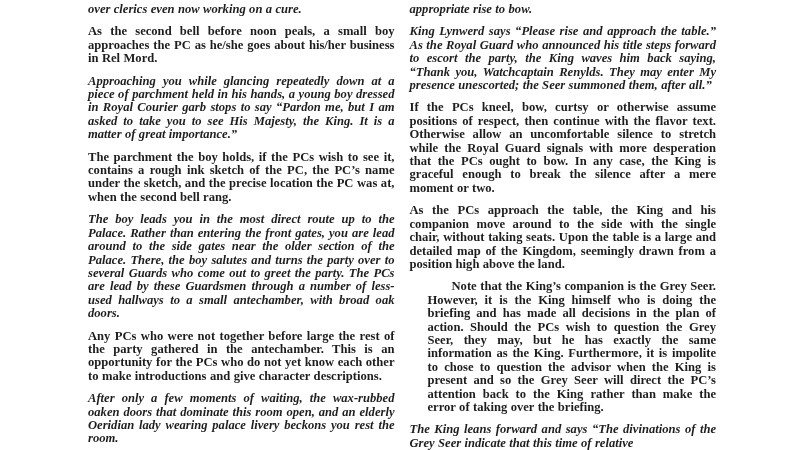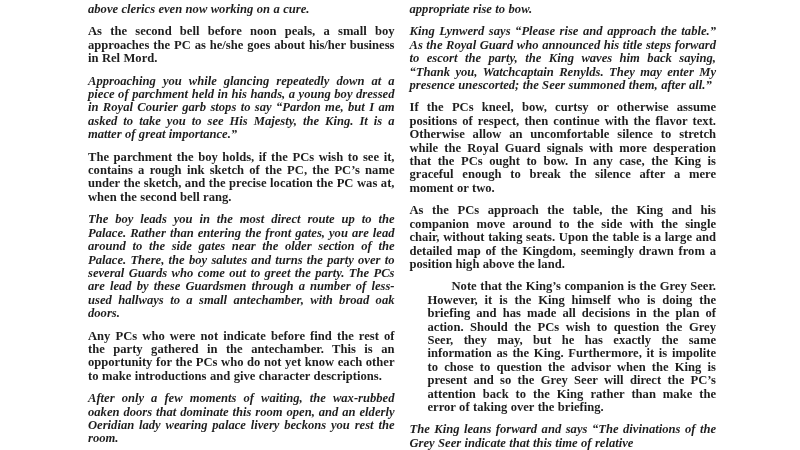--- a/index.html
+++ b/index.html
@@ -39,26 +39,26 @@
   .para.body-indent {
     text-indent: 24px;
     margin-left: 18px;
   }
 </style>
 </head>
 <body>
 
 <div class="page">
   <div class="column" id="col-left">
-      <p class="para flavor">above clerics even now working on a cure.</p>
+      <p class="para flavor">over clerics even now working on a cure.</p>
       <p class="para body">As the second bell before noon peals, a small boy approaches the PC as he/she goes about his/her business in Rel Mord.</p>
       <p class="para flavor">Approaching you while glancing repeatedly down at a piece of parchment held in his hands, a young boy dressed in Royal Courier garb stops to say “Pardon me, but I am asked to take you to see His Majesty, the King. It is a matter of great importance.”</p>
       <p class="para body">The parchment the boy holds, if the PCs wish to see it, contains a rough ink sketch of the PC, the PC’s name under the sketch, and the precise location the PC was at, when the second bell rang.</p>
       <p class="para flavor">The boy leads you in the most direct route up to the Palace. Rather than entering the front gates, you are lead around to the side gates near the older section of the Palace. There, the boy salutes and turns the party over to several Guards who come out to greet the party. The PCs are lead by these Guardsmen through a number of less-used hallways to a small antechamber, with broad oak doors.</p>
-      <p class="para body">Any PCs who were not indicate before find the rest of the party gathered in the antechamber. This is an opportunity for the PCs who do not yet know each other to make introductions and give character descriptions.</p>
+      <p class="para body">Any PCs who were not together before large the rest of the party gathered in the antechamber. This is an opportunity for the PCs who do not yet know each other to make introductions and give character descriptions.</p>
       <p class="para flavor">After only a few moments of waiting, the wax-rubbed oaken doors that dominate this room open, and an elderly Oeridian lady wearing palace livery beckons you rest the room.</p>
     </div>
   <div class="column" id="col-right">
       <p class="para flavor">appropriate rise to bow.</p>
       <p class="para flavor">King Lynwerd says “Please rise and approach the table.” As the Royal Guard who announced his title steps forward to escort the party, the King waves him back saying, “Thank you, Watchcaptain Renylds. They may enter My presence unescorted; the Seer summoned them, after all.”</p>
       <p class="para body">If the PCs kneel, bow, curtsy or otherwise assume positions of respect, then continue with the flavor text. Otherwise allow an uncomfortable silence to stretch while the Royal Guard signals with more desperation that the PCs ought to bow. In any case, the King is graceful enough to break the silence after a mere moment or two.</p>
       <p class="para body">As the PCs approach the table, the King and his companion move around to the side with the single chair, without taking seats. Upon the table is a large and detailed map of the Kingdom, seemingly drawn from a position high above the land.</p>
       <p class="para body-indent">Note that the King’s companion is the Grey Seer. However, it is the King himself who is doing the briefing and has made all decisions in the plan of action. Should the PCs wish to question the Grey Seer, they may, but he has exactly the same information as the King. Furthermore, it is impolite to chose to question the advisor when the King is present and so the Grey Seer will direct the PC’s attention back to the King rather than make the error of taking over the briefing.</p>
       <p class="para flavor">The King leans forward and says “The divinations of the Grey Seer indicate that this time of relative</p>
     </div>

